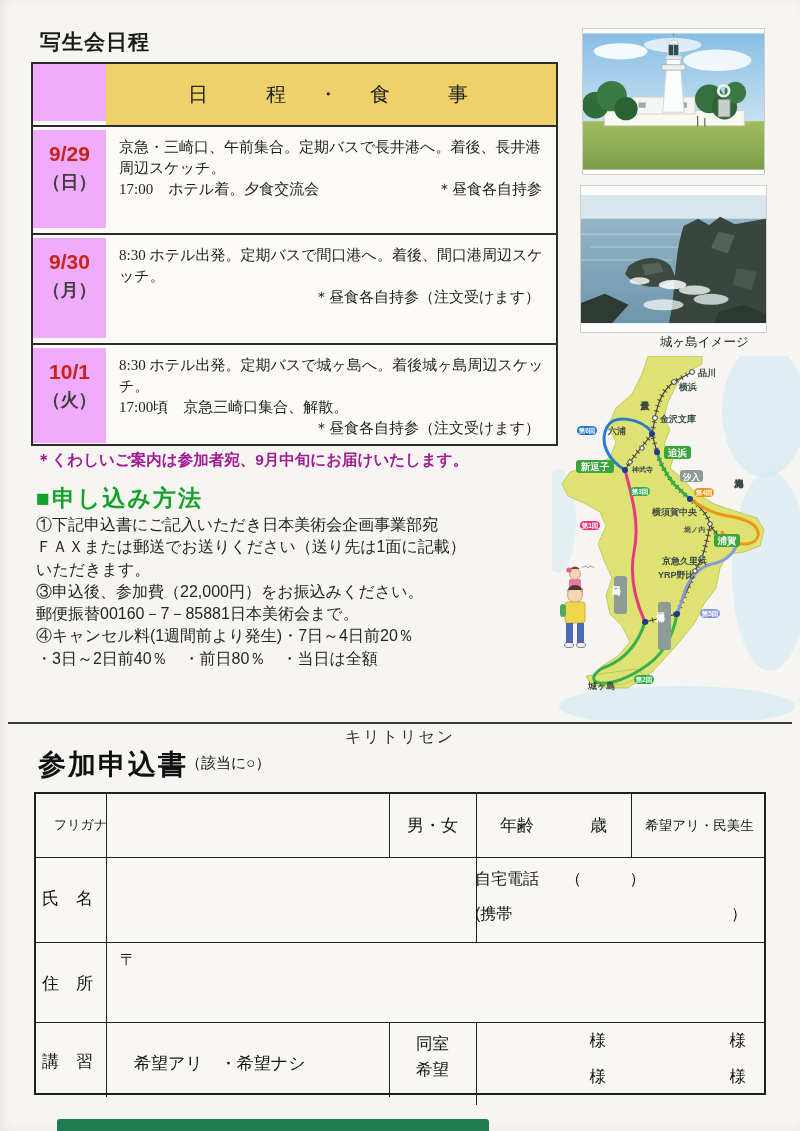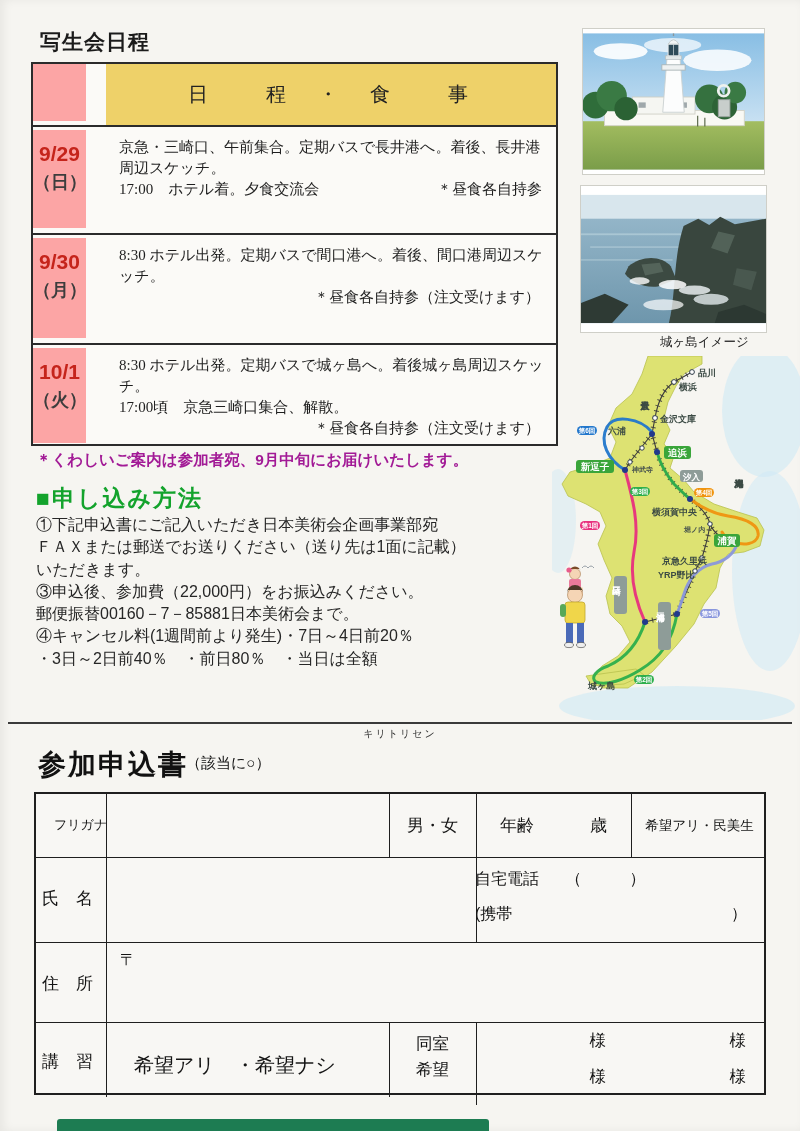--- a/index.html
+++ b/index.html
@@ -9,21 +9,21 @@
           overflow:hidden; box-shadow:inset 4px 0 10px rgba(0,0,0,.06); }
   .abs { position:absolute; }
 
   
   .main-title { left:40px; top:28px; font-size:21px; font-weight:bold; color:#1b1b1b; letter-spacing:1px; }
 
   
   .sched { left:31px; top:62px; width:527px; height:384px; border:2px solid #2b2b2b; background:#fbfaf7; z-index:5; }
   .sched-row { position:absolute; left:0; width:100%; border-bottom:2px solid #2b2b2b; }
   .sched-row:last-child { border-bottom:none; }
-  .datecol { position:absolute; left:0; top:3px; bottom:5px; width:53px; background:#fca5a5; }
+  .datecol { position:absolute; left:0; top:3px; bottom:5px; width:73px; background:#f0abfc; }
   .datecol .d { margin-top:12px; text-align:center; font-size:21px; font-weight:bold; color:#c5241b; }
   .datecol .w { text-align:center; font-size:18px; font-weight:bold; color:#3d3d3d; margin-top:4px; }
   .hdr-yellow { position:absolute; left:73px; top:0; right:0; bottom:0; background:#eed169;
                 display:flex; align-items:center; justify-content:center; }
   .hdr-yellow span { font-size:20px; color:#222; font-weight:500; letter-spacing:6px; }
   .rowbody { position:absolute; left:73px; right:0; top:0; bottom:0; padding:10px 10px 0 13px;
              font-family:"Liberation Serif", serif; font-size:15px; line-height:21px; color:#1e1e1e; }
   .timeline { display:flex; justify-content:space-between; }
   .notetail { text-align:right; padding-right:6px; }
 
@@ -31,21 +31,21 @@
   .purple-note { left:36px; top:450px; font-size:15.5px; font-weight:bold; color:#a21a96; }
   .apply-head  { left:36px; top:483px; font-size:23px; font-weight:bold; color:#13a32c; letter-spacing:2px; }
   .instr { left:36px; top:514px; width:520px; font-size:16px; line-height:22.3px; color:#262626; }
 
   
   .photo { border:1px solid #cfcfc8; background:#fff; }
   .caption { left:660px; top:334px; width:110px; font-size:12.5px; color:#222; }
 
   
   .cutline { left:8px; top:722px; width:784px; border-top:2px solid #3a3a3a; }
-  .cutlabel { left:0; top:727px; width:800px; text-align:center; font-size:10px; color:#333; letter-spacing:2px; }
+  .cutlabel { left:0; top:727px; width:800px; text-align:center; font-size:16px; color:#333; letter-spacing:2px; }
   .form-title { left:38px; top:746px; font-size:28px; font-weight:bold; color:#111; letter-spacing:2px; }
   .form-sub { left:186px; top:754px; font-size:15px; color:#111; }
 
   .formtbl { left:34px; top:792px; width:732px; height:303px; border:2px solid #1f1f1f; background:#f8f7f4; }
   .hline { position:absolute; left:0; width:100%; border-top:1.5px solid #1f1f1f; }
   .vline { position:absolute; border-left:1.5px solid #1f1f1f; }
   .fcell { position:absolute; color:#141414; }
 
   .green-bar { left:57px; top:1119px; width:432px; height:12px; background:#1d7c52; border-radius:3px 3px 0 0; }
 
@@ -345,21 +345,21 @@
       <div style="display:flex; justify-content:space-between; margin-top:14px;">
         <span>(携帯</span>
         <span>）</span>
       </div>
     </div>
 
     <div class="fcell" style="left:6px; top:178px; width:60px; font-size:17px;">住　所</div>
     <div class="fcell" style="left:84px; top:156px; font-size:16px;">〒</div>
 
     <div class="fcell" style="left:6px; top:256px; width:60px; font-size:17px;">講　習</div>
-    <div class="fcell" style="left:98px; top:258px; font-size:20px;">希望アリ　・希望ナシ</div>
+    <div class="fcell" style="left:98px; top:258px; font-size:17px;">希望アリ　・希望ナシ</div>
     <div class="fcell" style="left:353px; top:236px; width:87px; text-align:center; font-size:16.5px; line-height:26px;">
       <div>同室</div>
       <div>希望</div>
     </div>
     <div class="fcell" style="left:440px; top:228px; width:292px; height:75px; font-size:16.5px;">
       <div style="display:flex; padding:8px 22px 0 0;">
         <span style="margin-left:42%;">様</span>
         <span style="margin-left:auto;">様</span>
       </div>
       <div style="display:flex; padding:14px 22px 0 0;">

